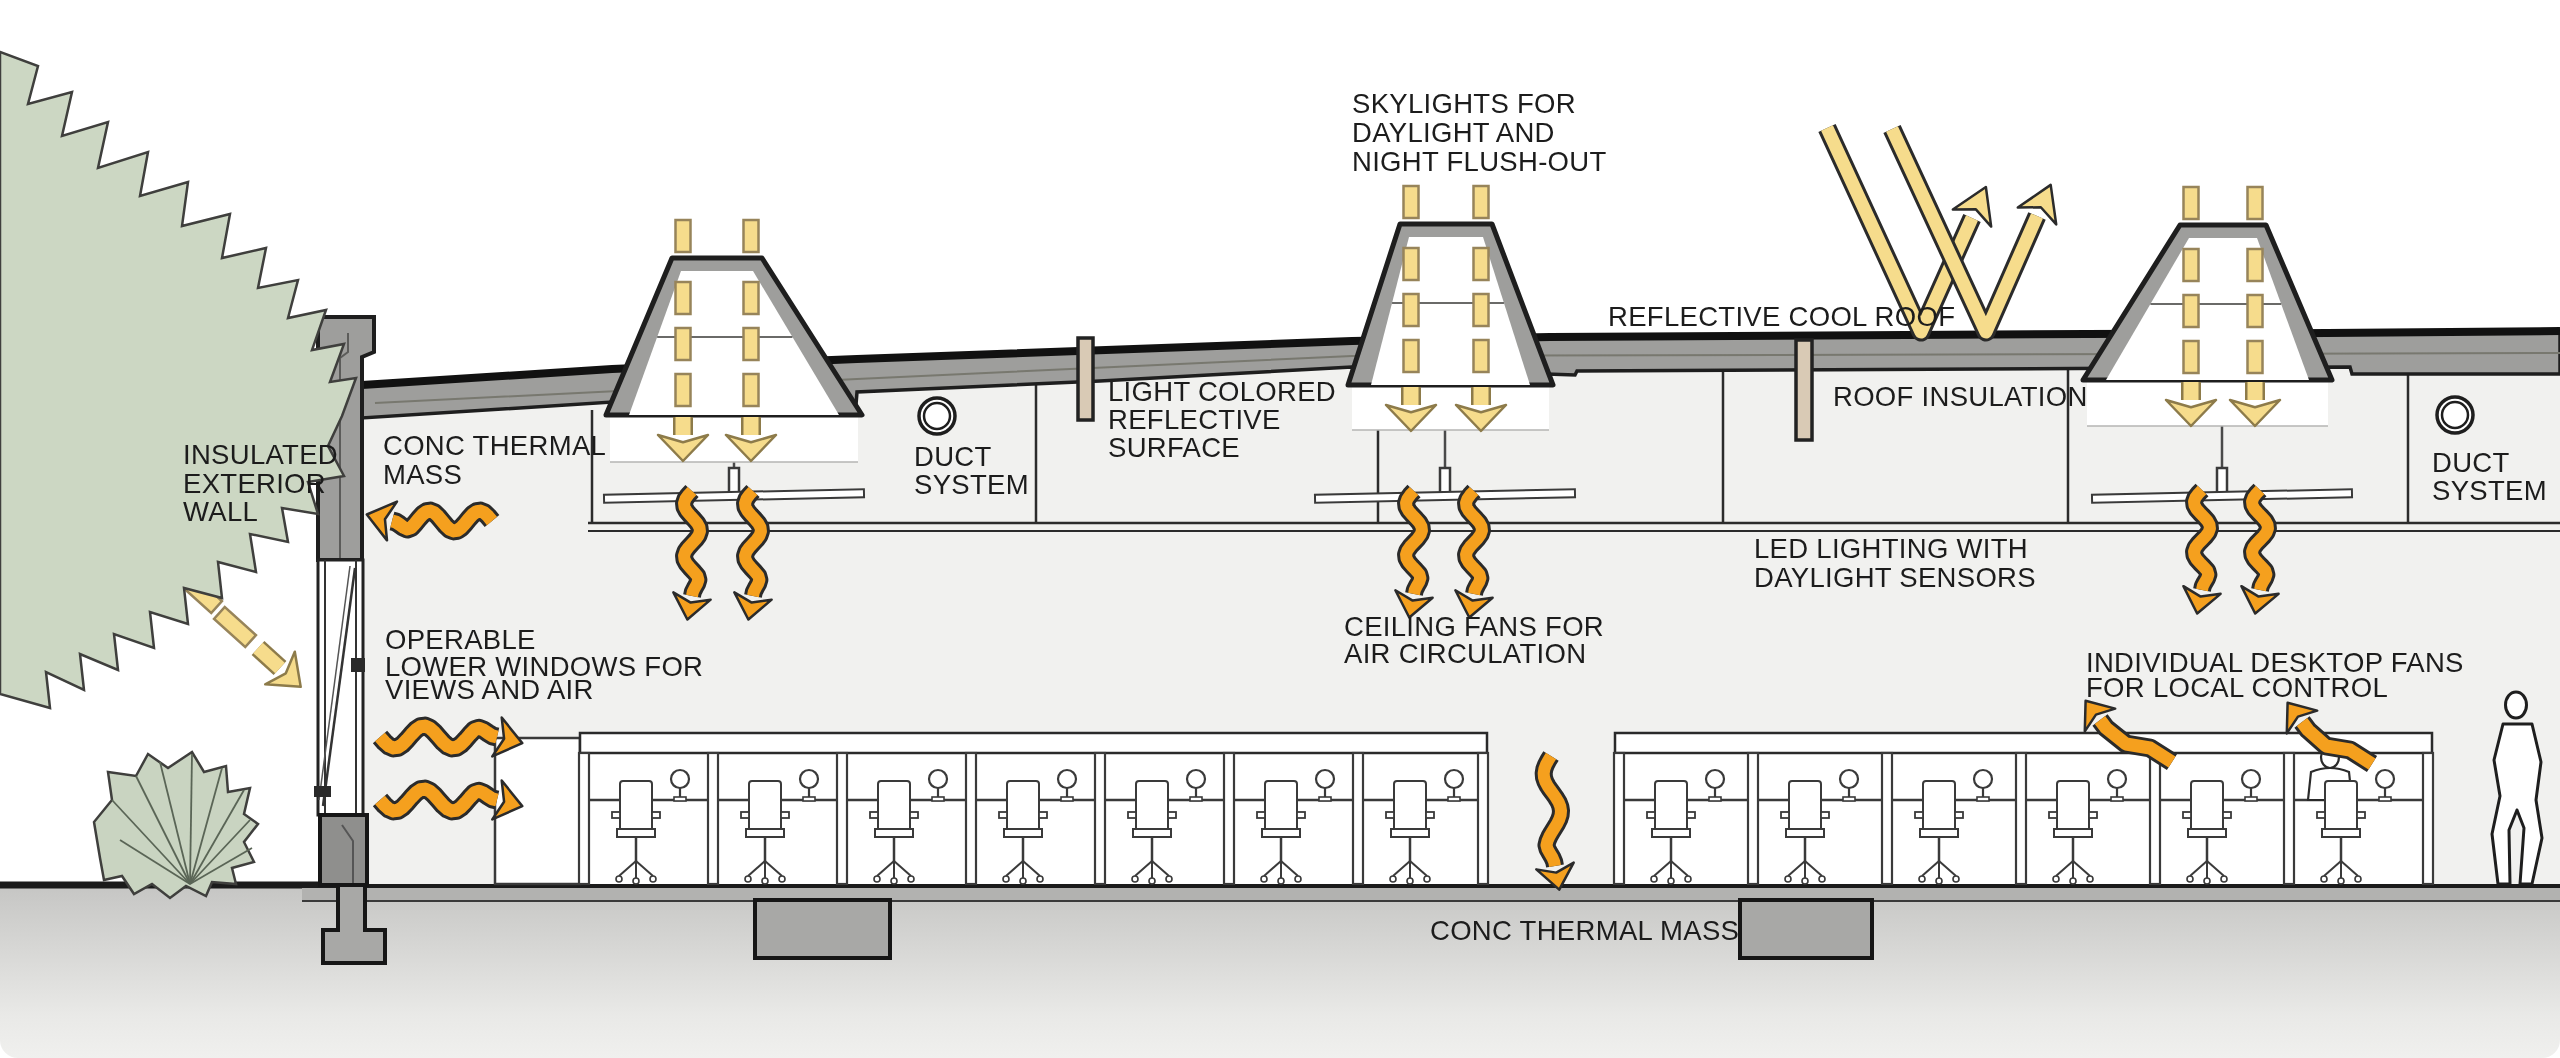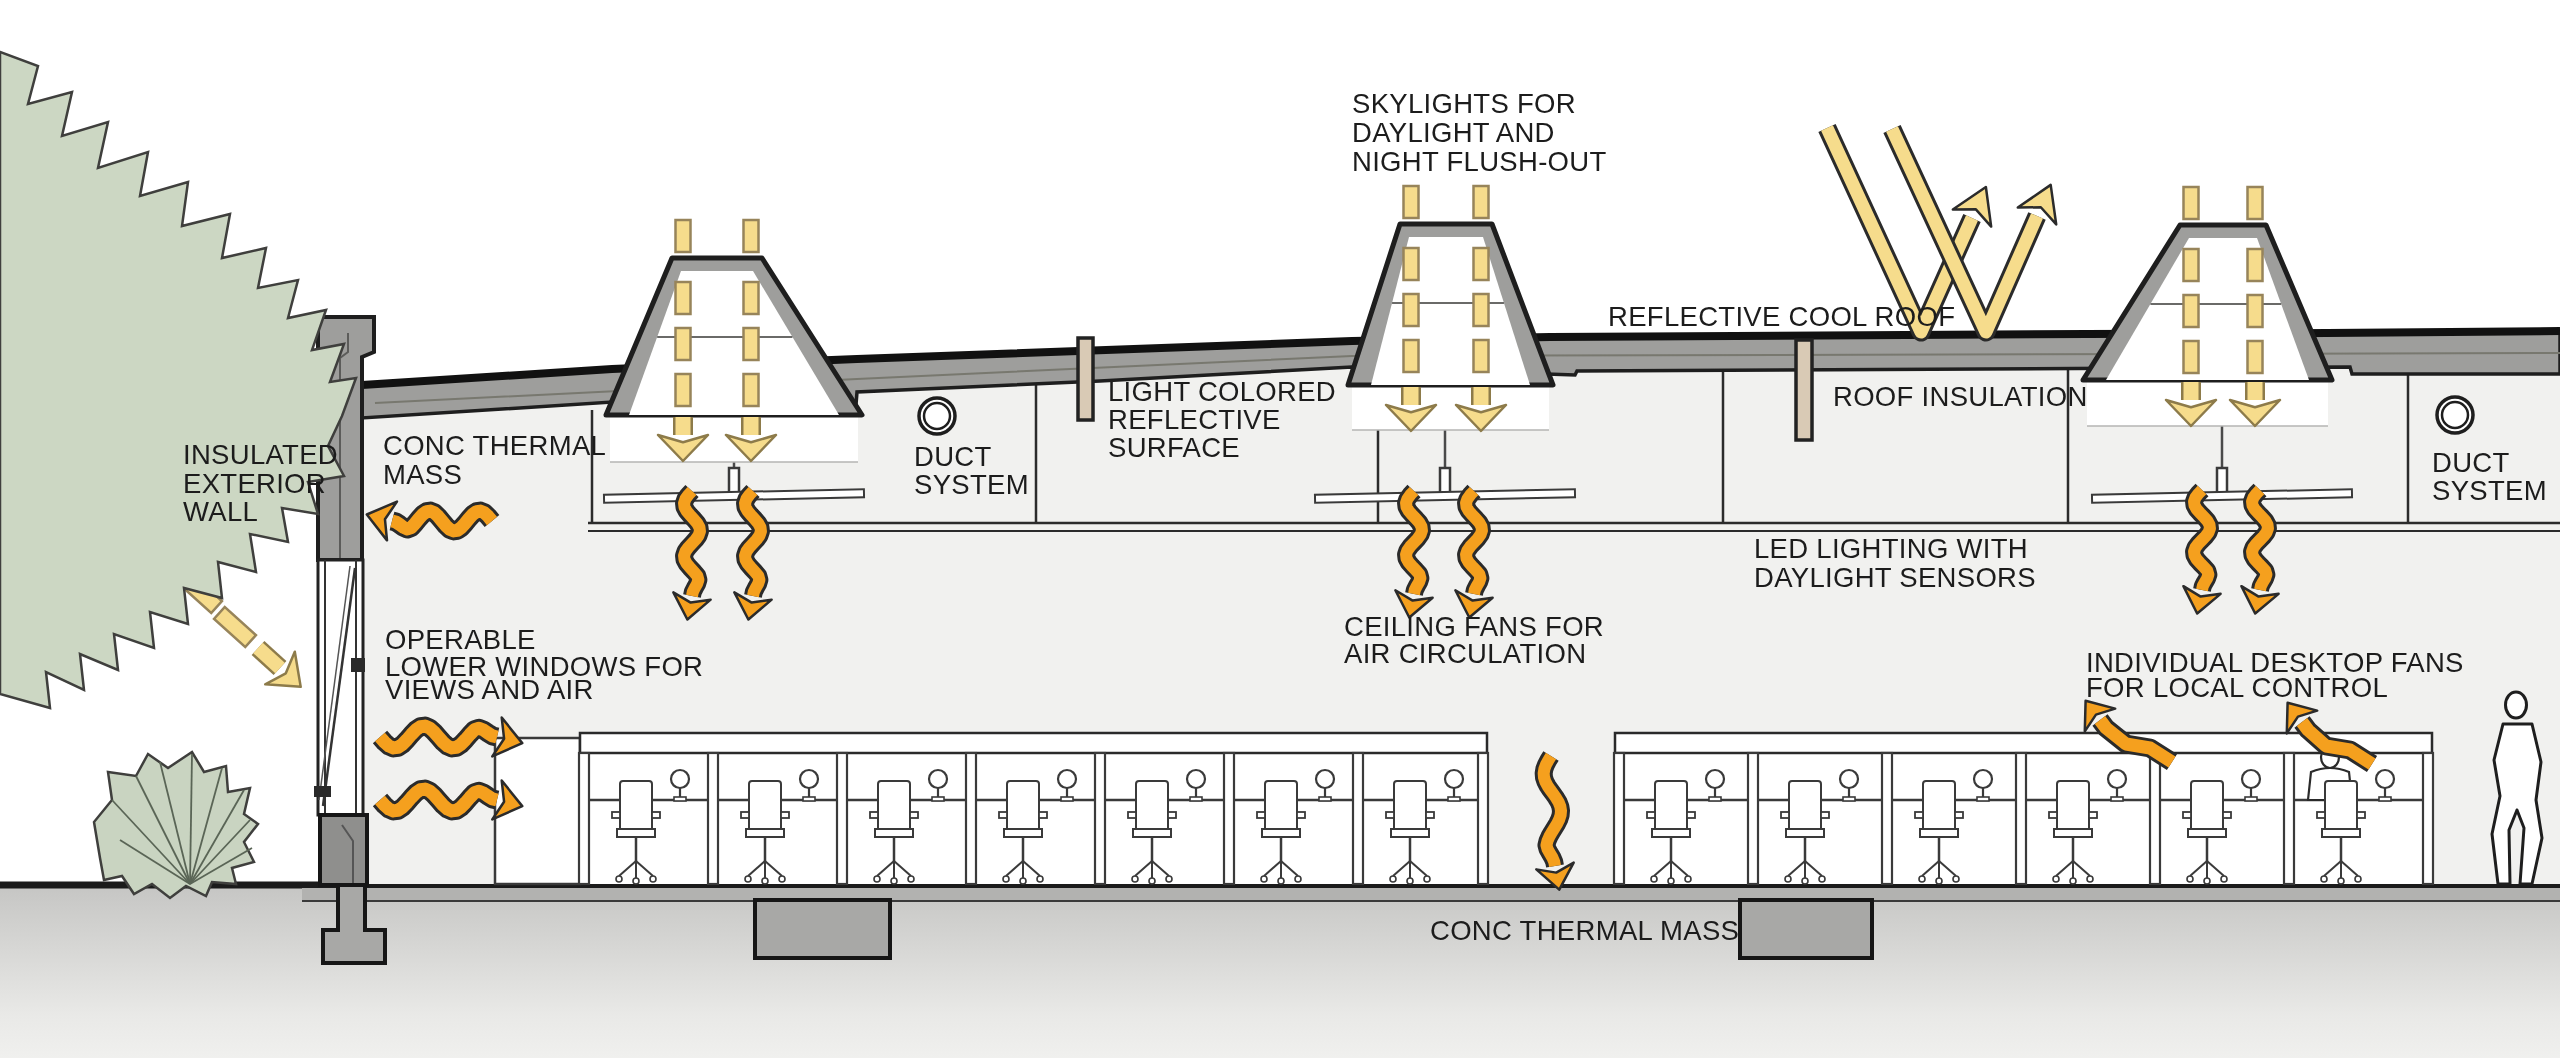--- a/index.html
+++ b/index.html
@@ -1,16 +1,16 @@
 <!DOCTYPE html>
 <html><head>
 <meta charset="utf-8">
 <style>
   html,body{margin:0;padding:0;background:#ffffff;}
-  .stage{position:relative;width:2560px;height:1058px;background:#ffffff;overflow:hidden;}
+  .stage{position:relative;width:2560px;height:1058px;background:#ffffff;overflow:hidden;border-radius:18px;}
   svg{display:block;}
   text{font-family:"Liberation Sans",sans-serif;font-size:27.5px;fill:#1c1c1c;letter-spacing:.3px;}
 </style>
 </head>
 <body>
 
 <div class="stage">
 <svg id="scene" width="2560" height="1058" viewBox="0 0 2560 1058">
   <defs>
     <linearGradient id="groundGrad" x1="0" y1="0" x2="0" y2="1">

